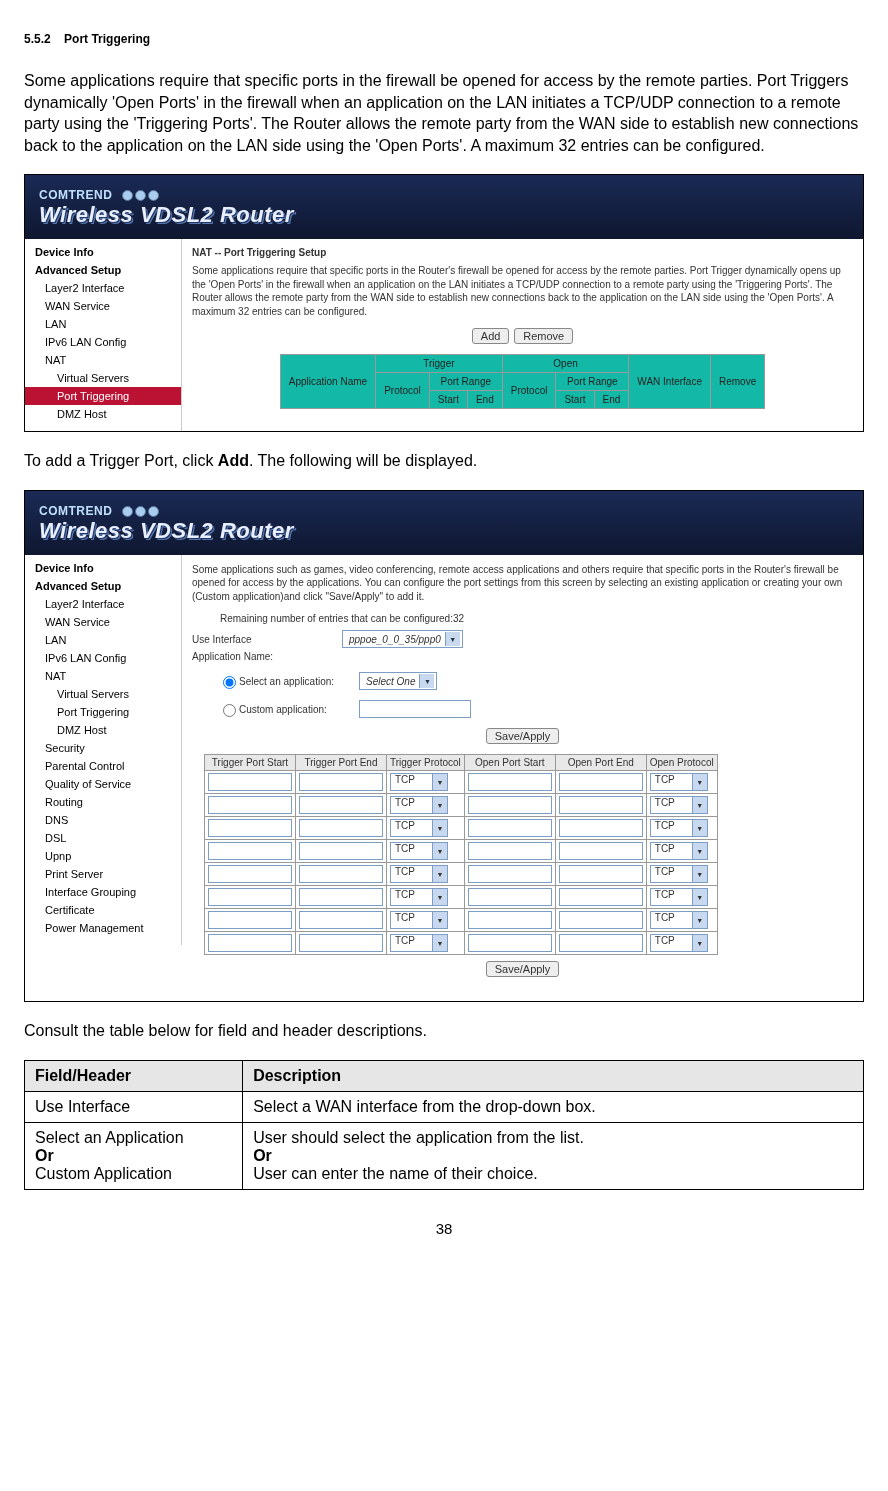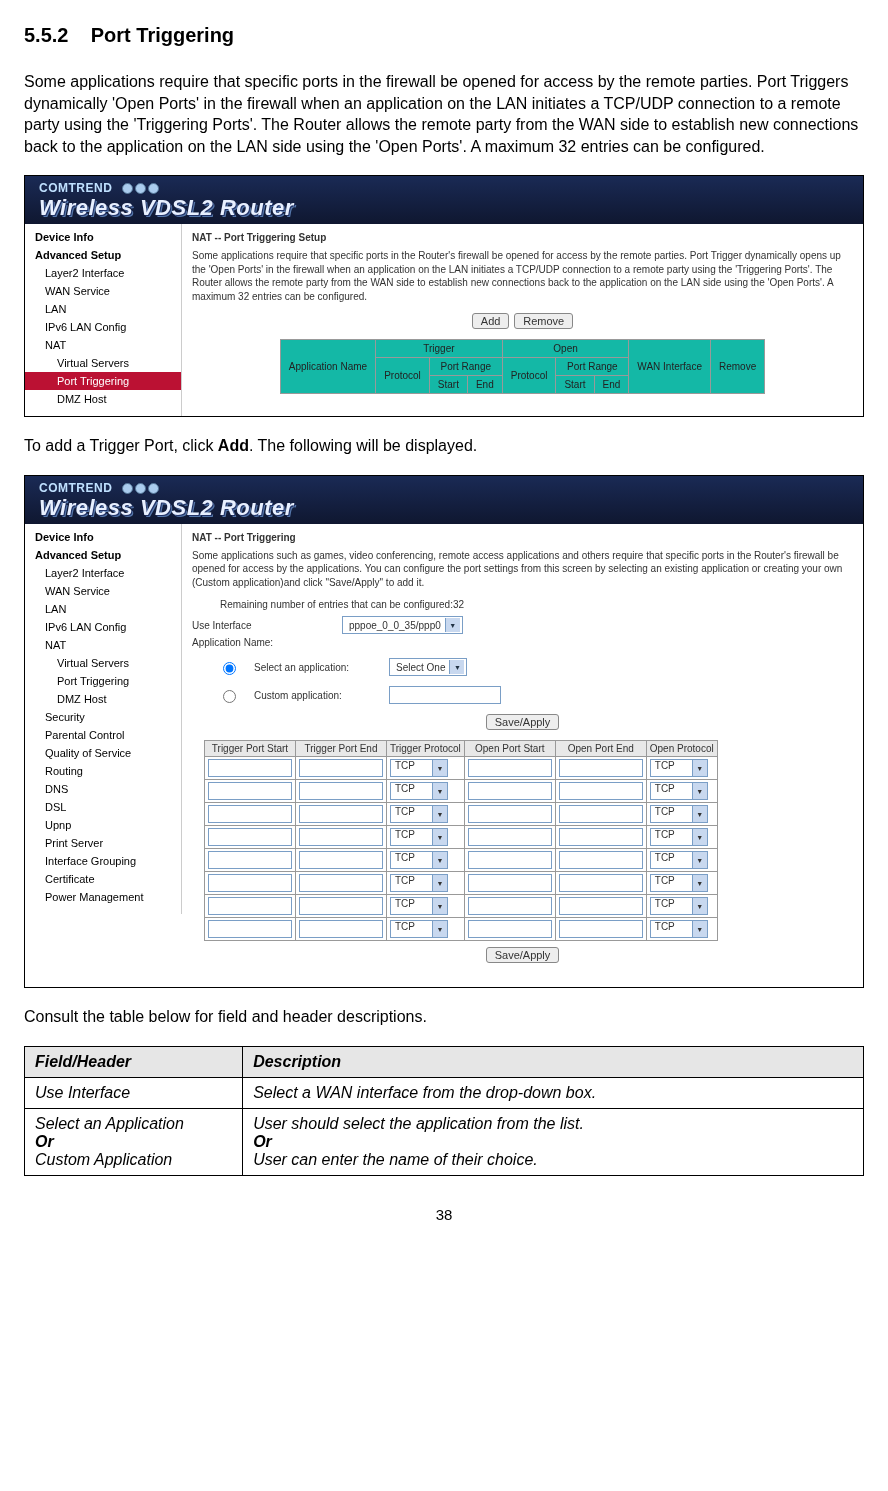--- a/index.html
+++ b/index.html
@@ -5,38 +5,38 @@
   body {
     font-family: Verdana, Arial, sans-serif;
     font-size: 14px;
     color: #000;
     margin: 0;
     padding: 20px 24px;
     width: 840px;
   }
   h2.section-title {
     font-family: Verdana, Arial, sans-serif;
-    font-size: 20px;
+    font-size: 12px;
     font-weight: bold;
-    margin: 4px 0 24px 0;
+    margin: 12px 0 24px 0;
   }
   p.body-text {
     font-size: 16px;
     line-height: 1.35;
     margin: 0 0 18px 0;
   }
   .router-panel {
     border: 1px solid #000;
     margin-bottom: 18px;
     background: #fff;
     overflow: hidden;
   }
   .router-banner {
     background: linear-gradient(#1a2a55, #0f1730);
-    height: 48px;
+    height: 64px;
     position: relative;
     display: flex;
     align-items: center;
     padding-left: 14px;
   }
   .banner-logo {
     color: #fff;
     font-family: Arial, sans-serif;
   }
   .banner-brand {
@@ -132,27 +132,27 @@
     font-weight: normal;
     color: #222;
   }
   .form-row {
     display: flex;
     align-items: center;
     margin: 3px 0;
     font-size: 10px;
   }
   .form-row .lbl { width: 150px; }
-  .radio-row { padding-left: 26px; display:flex; align-items:center; gap:15px; margin:10px 0;}
+  .radio-row { padding-left: 26px; display:flex; align-items:center; gap:0; margin:10px 0;}
   .ui-select, .ui-input {
     font-family: Tahoma, sans-serif; font-size: 10px;
     border: 1px solid #7a9ec6; background: #fff; height: 16px;
   }
   .ui-select { display:inline-flex; align-items:center; padding: 0 2px;}
-  .ui-select .sel-txt { padding: 0 4px; }
+  .ui-select .sel-txt { padding: 0 4px; font-style: italic; }
   .ui-select .sel-arrow {
     width: 14px; height: 14px; background: #c8d8ef;
     border-left:1px solid #7a9ec6; display:flex;
     align-items:center; justify-content:center; color:#234; font-size:7px;
   }
   .ui-input { width: 110px; }
   .cfg-count { margin: 6px 0 6px 4px; font-size: 10px; padding-left: 24px; }
   table.port-grid {
     border-collapse: collapse;
     margin: 4px 12px;
@@ -167,21 +167,20 @@
   table.port-grid th { background: #e8e8e8; font-weight: normal; }
   table.port-grid .cell-input { width: 82px; height:16px; border:1px solid #7a9ec6; display:block;}
   table.port-grid .cell-sel { display:flex; border:1px solid #7a9ec6; height:16px; width:56px;}
   table.port-grid .cell-sel .t { flex:1; text-align:left; padding-left:4px;}
   table.port-grid .cell-sel .a { width:14px; background:#c8d8ef; border-left:1px solid #7a9ec6; font-size:7px; display:flex; align-items:center; justify-content:center;}
   table.desc-table {
     border-collapse: collapse;
     width: 100%;
     margin-top: 14px;
     font-size: 16px;
-    font-style: italic;
   }
   table.desc-table th, table.desc-table td {
     border: 1px solid #000;
     padding: 6px 10px;
     text-align: left;
     vertical-align: top;
   }
   table.desc-table th { background: #e6e6e6; font-weight: bold;}
   .page-num { text-align:center; font-size:15px; margin-top:30px;}
 </style>
@@ -292,21 +291,20 @@
         <div class="item indent1">Routing</div>
         <div class="item indent1">DNS</div>
         <div class="item indent1">DSL</div>
         <div class="item indent1">Upnp</div>
         <div class="item indent1">Print Server</div>
         <div class="item indent1">Interface Grouping</div>
         <div class="item indent1">Certificate</div>
         <div class="item indent1">Power Management</div>
       </div>
     <div class="content">
-      <div class="title">NAT -- Port Triggering</div>
       <div class="intro">Some applications such as games, video conferencing, remote access applications and others require that specific ports in the Router's firewall be opened for access by the applications. You can configure the port settings from this screen by selecting an existing application or creating your own (Custom application)and click "Save/Apply" to add it.</div>
       <div class="cfg-count">Remaining number of entries that can be configured:32</div>
 
       <div class="form-row">
         <span class="lbl">Use Interface</span>
         <span class="ui-select">
           <span class="sel-txt">pppoe_0_0_35/ppp0</span>
           <span class="sel-arrow">▼</span>
         </span>
       </div>

